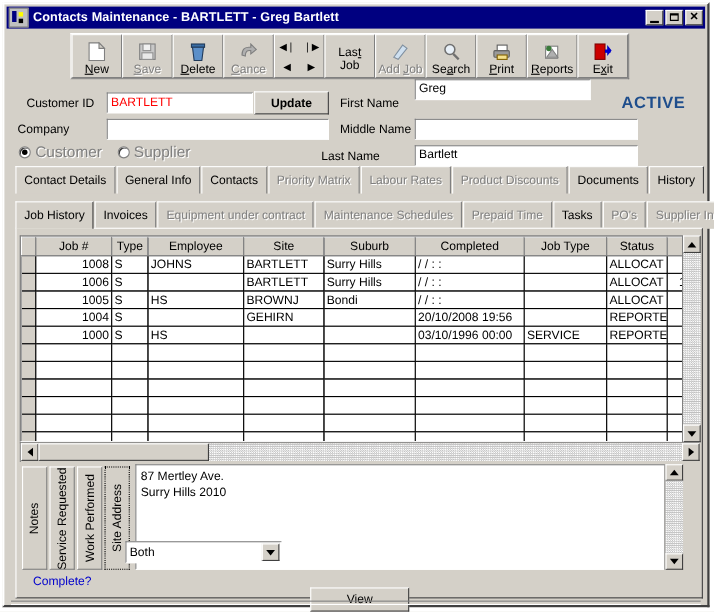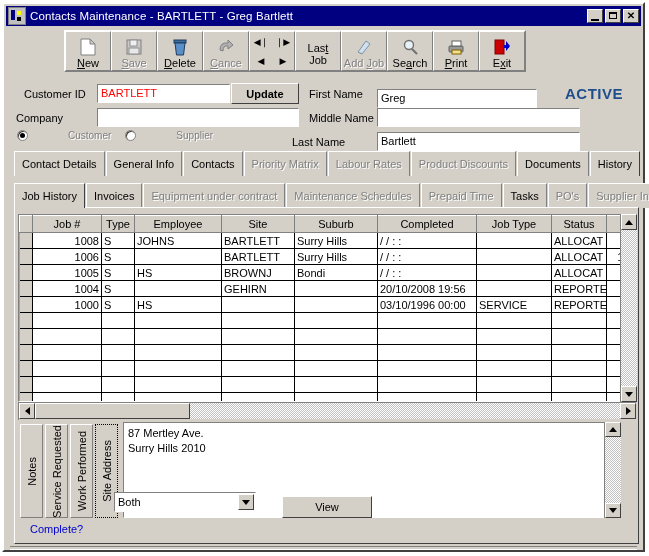--- a/index.html
+++ b/index.html
@@ -41,21 +41,21 @@
   .title-icon::before {
     content: ""; position: absolute; left: 2px; top: 2px;
     width: 4px; height: 10px; background: #000080;
   }
   .title-icon::after {
     content: ""; position: absolute; left: 8px; top: 3px;
     width: 4px; height: 4px; background: #ffff00;
     box-shadow: 0 6px 0 #000000;
   }
   .title-text {
-    font-size: 11.5px; font-weight: normal; letter-spacing: 0.1px;
+    font-size: 11.5px; font-weight: bold; letter-spacing: 0.1px;
     white-space: nowrap; overflow: hidden;
   }
   .title-buttons {
     margin-left: auto; margin-right: 2px;
     display: flex; gap: 2px;
   }
   .tbtn {
     width: 16px; height: 14px;
     background: #d4d0c8;
     border-top: 1px solid #ffffff;
@@ -155,21 +155,21 @@
     width: 11px; height: 11px; border-radius: 50%;
     background: #ffffff;
     border: 1px solid #808080;
     box-shadow: inset 1px 1px 0 #404040;
     position: relative; box-sizing: border-box;
   }
   .radio.on::after {
     content:""; position:absolute; left:2px; top:2px;
     width:5px; height:5px; border-radius:50%; background:#000;
   }
-  .radio-lbl { font-size: 10px; color: #808080; text-shadow: 1px 1px 0 #ffffff; margin-right: 10px; margin-left: 36px;}
+  .radio-lbl { font-size: 14px; color: #808080; text-shadow: 1px 1px 0 #ffffff; margin-right: 10px;}
 
   
   .tabstrip { position: absolute; display: flex; align-items: flex-end; }
   .tab {
     height: 21px;
     background: #d4d0c8;
     border-top: 1px solid #ffffff;
     border-left: 1px solid #ffffff;
     border-right: 1px solid #808080;
     border-bottom: none;
@@ -455,20 +455,30 @@
       <div class="ico">
         <svg width="18" height="15" viewBox="0 0 18 15">
           <rect x="2" y="6" width="14" height="6" rx="1" fill="#9a9a9a" stroke="#606060"></rect>
           <rect x="5" y="1" width="9" height="5" fill="#ffffff" stroke="#606060"></rect>
           <rect x="5" y="10" width="9" height="4" fill="#f4e08a" stroke="#806000"></rect>
         </svg>
       </div>
       <div class="lbl"><u>P</u>rint</div>
     </div>
 
+    <div class="tool">
+      <div class="ico">
+        <svg width="18" height="16" viewBox="0 0 18 16">
+          <rect x="3" y="3" width="11" height="11" fill="#ffffff" stroke="#808080"></rect>
+          <circle cx="6" cy="5" r="2.5" fill="#3a7a3a"></circle>
+          <polygon points="4,13 9,6 14,13" fill="#b0b0b0" stroke="#808080"></polygon>
+        </svg>
+      </div>
+      <div class="lbl"><u>R</u>eports</div>
+    </div>
 
     <div class="tool">
       <div class="ico">
         <svg width="18" height="16" viewBox="0 0 18 16">
           <rect x="2" y="1" width="9" height="14" fill="#cc0000" stroke="#800000"></rect>
           <rect x="11" y="6" width="5" height="3" fill="#0000cc"></rect>
           <polygon points="13,2 17,7 13,12" fill="#0000cc"></polygon>
         </svg>
       </div>
       <div class="lbl">E<u>x</u>it</div>
@@ -483,21 +493,21 @@
   <div class="field" style="left:93px; top:104px; width:202px; height:19px;"></div>
 
   <div class="radio-row" style="left:13px; top:126px;">
     <div class="radio on"></div>
     <div class="radio-lbl">Customer</div>
     <div class="radio"></div>
     <div class="radio-lbl">Supplier</div>
   </div>
 
   <div class="lbl-static" style="left:305px; top:84px;">First Name</div>
-  <div class="field" style="left:373px; top:85px; width:160px; height:19px;">Greg</div>
+  <div class="field" style="left:373px; top:68px; width:160px; height:19px;">Greg</div>
 
   <div class="lbl-static" style="left:305px; top:108px;">Middle Name</div>
   <div class="field" style="left:373px; top:104px; width:203px; height:19px;"></div>
 
   <div class="lbl-static" style="left:288px; top:132px;">Last Name</div>
   <div class="field" style="left:373px; top:128px; width:203px; height:19px;">Bartlett</div>
 
   <div class="active-badge" style="left:524px; top:81px;">ACTIVE</div>
 
   <div class="tabstrip" style="left:10px; top:148px; width:625px; height:24px;">
@@ -762,16 +772,16 @@
     </div>
   </div>
 
   <div class="link-lbl" style="left:26px; top:519px;">Complete?</div>
   <div class="combo" style="left:110px; top:488px; width:142px; height:20px;">
     <span>Both</span>
     <span class="arrowbtn">
       <span class="arrow-dn"></span>
     </span>
   </div>
-  <div class="btn-plain" style="left:278px; top:492px; width:90px; height:22px;">View</div>
+  <div class="btn-plain" style="left:278px; top:530px; width:90px; height:22px;">View</div>
 
   <div class="statusbar" style="left:6px; top:542px; width:627px; height:4px;"></div>
 </div>
 
 </body></html>

